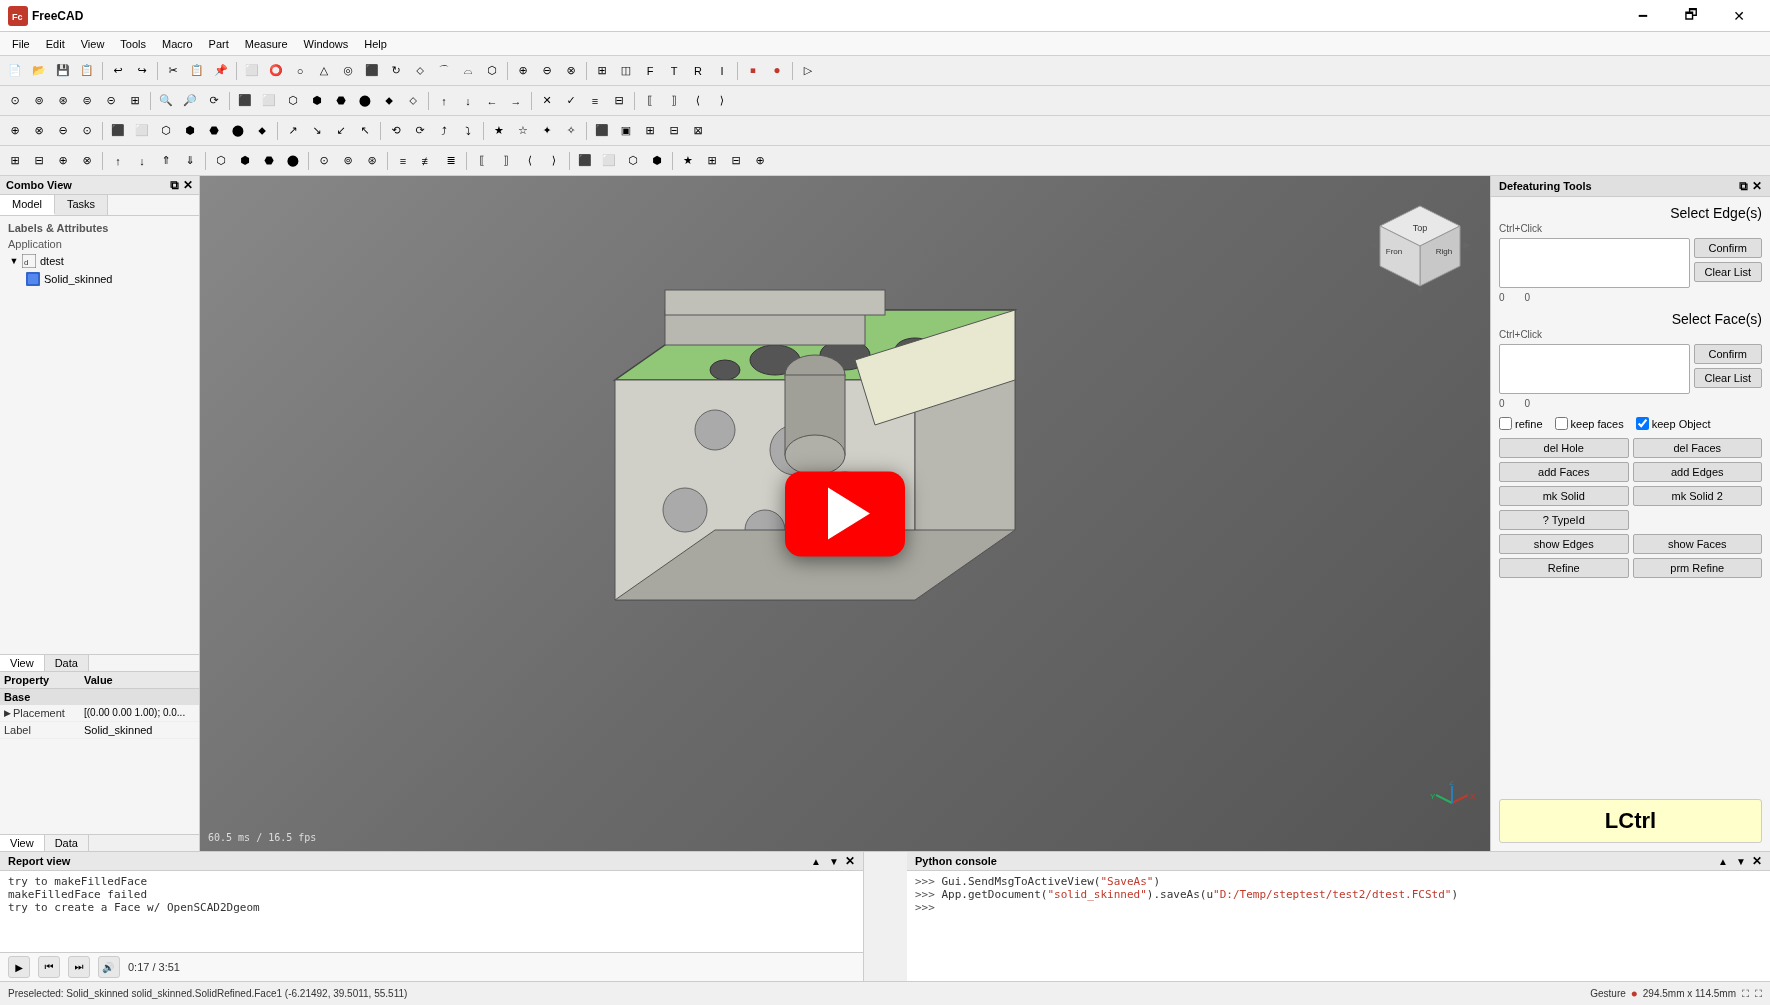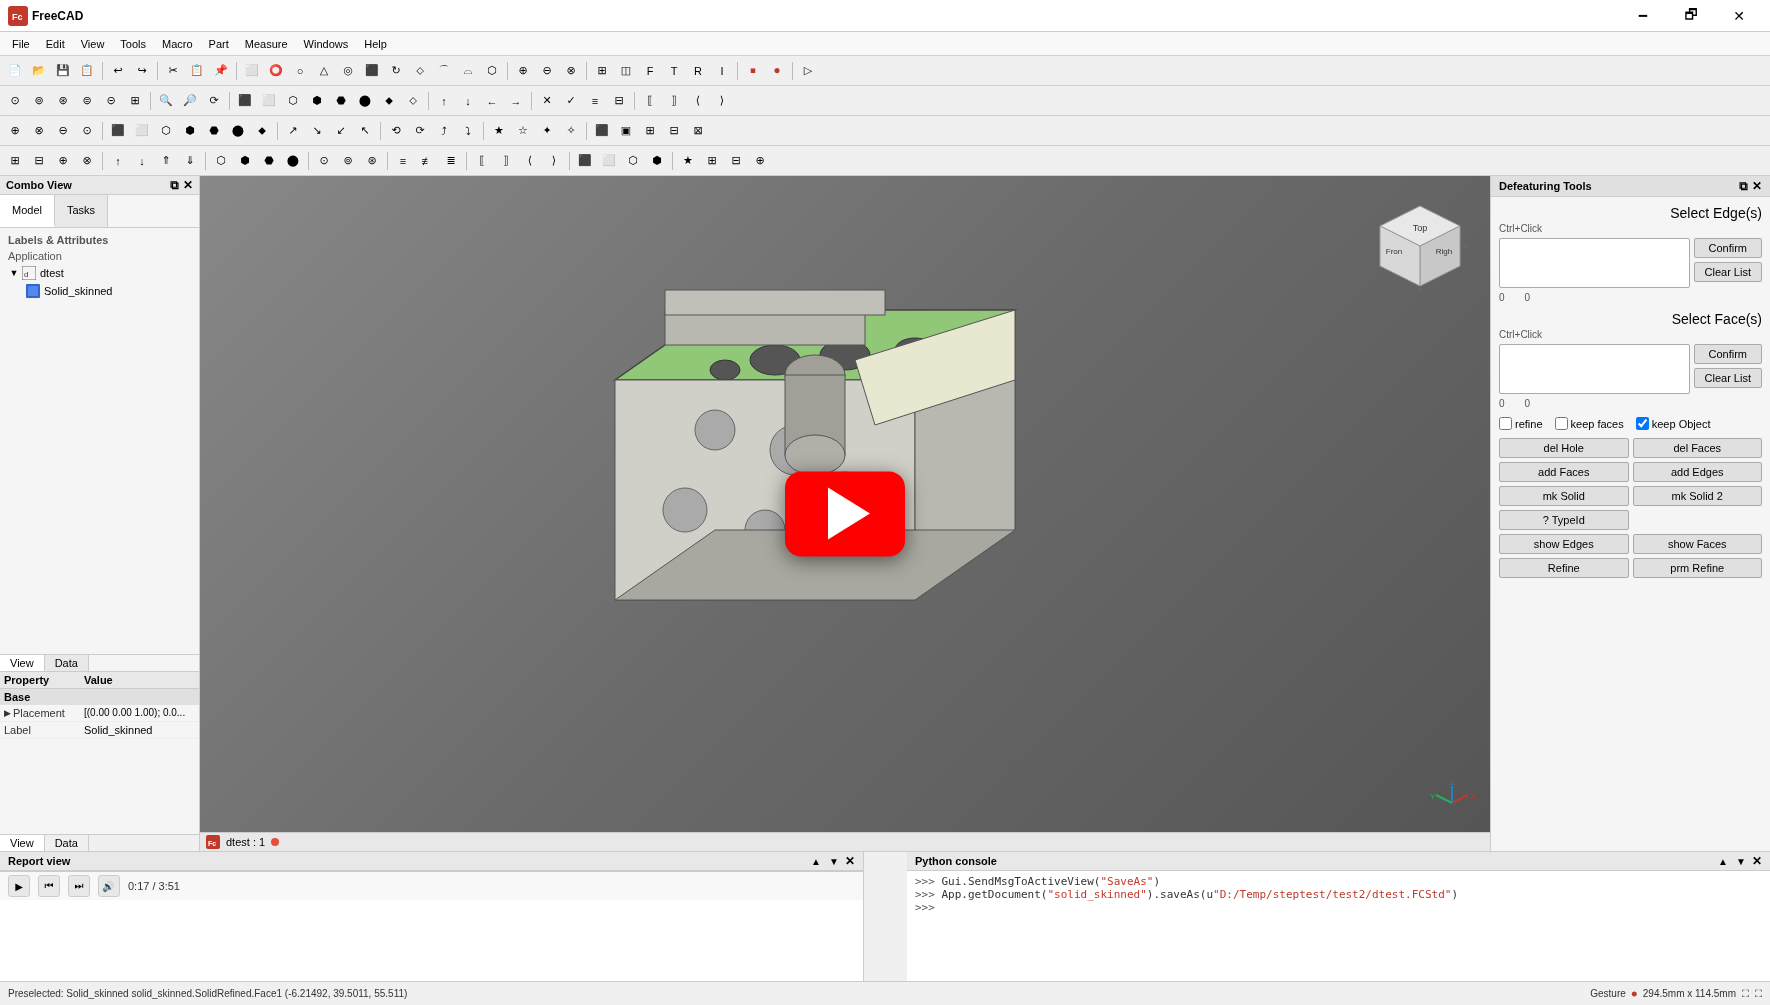--- a/index.html
+++ b/index.html
@@ -22,21 +22,21 @@
     .tb-sep { width: 1px; height: 18px; background: #bbb; margin: 0 2px; }
 
     
     #main { display: flex; height: calc(1005px - 32px - 24px - 30px - 30px - 30px - 30px - 8px); }
 
     
     #left-panel { width: 200px; background: #f5f5f5; border-right: 1px solid #ccc; display: flex; flex-direction: column; }
     #combo-view-header { display: flex; align-items: center; background: #e8e8e8; padding: 2px 6px; border-bottom: 1px solid #ccc; font-size: 11px; font-weight: bold; }
     #combo-view-header .header-controls { margin-left: auto; display: flex; gap: 4px; }
     .panel-tabs { display: flex; border-bottom: 1px solid #ccc; }
-    .panel-tab { padding: 9px 12px; cursor: pointer; font-size: 11px; border-right: 1px solid #ccc; }
+    .panel-tab { padding: 3px 12px; cursor: pointer; font-size: 11px; border-right: 1px solid #ccc; }
     .panel-tab.active { background: white; border-bottom: 2px solid white; }
     .panel-tab:not(.active) { background: #e8e8e8; }
 
     #tree-area { flex: 1; overflow: auto; padding: 4px; }
     .tree-section { font-size: 11px; color: #555; padding: 2px 4px; font-weight: bold; }
     .tree-item { display: flex; align-items: center; padding: 2px 4px; cursor: pointer; font-size: 11px; }
     .tree-item .expand { width: 12px; height: 12px; display: inline-flex; align-items: center; justify-content: center; margin-right: 2px; font-size: 9px; }
 
     #properties-area { height: 180px; border-top: 1px solid #ccc; }
     .prop-header-tabs { display: flex; border-bottom: 1px solid #ccc; }
@@ -445,28 +445,20 @@
           <text x="0" y="18" font-size="8" fill="#27ae60">Y</text>
           <line x1="22" y1="22" x2="22" y2="5" stroke="#2980b9" stroke-width="2"></line>
           <text x="19" y="4" font-size="8" fill="#2980b9">Z</text>
         </svg>
       </div>
 
       <div class="viewport-info">
         <span>60.5 ms / 16.5 fps</span>
       </div>
 
-      <div class="viewport-tab" style="bottom:0; left:0; width:100%;">
-        <svg width="14" height="14">
-          <rect width="14" height="14" fill="#c0392b" rx="2"></rect>
-          <text x="2" y="11" font-size="7" fill="white" font-weight="bold">Fc</text>
-        </svg>
-        <span>dtest : 1</span>
-        <span class="tab-dot"></span>
-      </div>
 
     </div>
   </div>
 
   <div id="right-panel">
     <div class="right-panel-header">
       <span>Defeaturing Tools</span>
       <div class="hcontrols">
         <span style="cursor:pointer; font-size:12px;">⧉</span>
         <span style="cursor:pointer; font-size:12px;">✕</span>
@@ -527,33 +519,41 @@
         <button class="panel-btn">mk Solid 2</button>
         <button class="panel-btn">? TypeId</button>
         <div></div>
         <button class="panel-btn">show Edges</button>
         <button class="panel-btn">show Faces</button>
         <button class="panel-btn">Refine</button>
         <button class="panel-btn">prm Refine</button>
       </div>
     </div>
 
+    <div style="position: relative; margin: 8px; background: #ffffcc; border: 1px solid #ccc; padding: 8px 16px; font-size: 22px; font-weight: bold; text-align: center; border-radius: 3px;">
+      <span>LCtrl</span>
+    </div>
   </div>
 </div>
 
 <div id="bottom-area">
 
   <div id="report-panel">
     <div class="bottom-header">
       <span>Report view</span>
       <div style="margin-left:auto; display:flex; gap:4px;">
         <span style="cursor:pointer; width:14px; height:14px; display:flex; align-items:center; justify-content:center; font-size:10px;">▲</span>
         <span style="cursor:pointer; width:14px; height:14px; display:flex; align-items:center; justify-content:center; font-size:10px;">▼</span>
         <span style="cursor:pointer; font-size:12px;">✕</span>
       </div>
+    </div>
+    <div class="bottom-content">
+      <div class="python-line">try to makeFilledFace</div>
+      <div class="python-line">makeFilledFace failed</div>
+      <div class="python-line">try to create a Face w/ OpenSCAD2Dgeom</div>
     </div>
     <div class="bottom-controls">
       <div class="media-btn">▶</div>
       <div class="media-btn">⏮</div>
       <div class="media-btn">⏭</div>
       <div class="media-btn">🔊</div>
       <span class="time-display">0:17 / 3:51</span>
     </div>
   </div>
 

